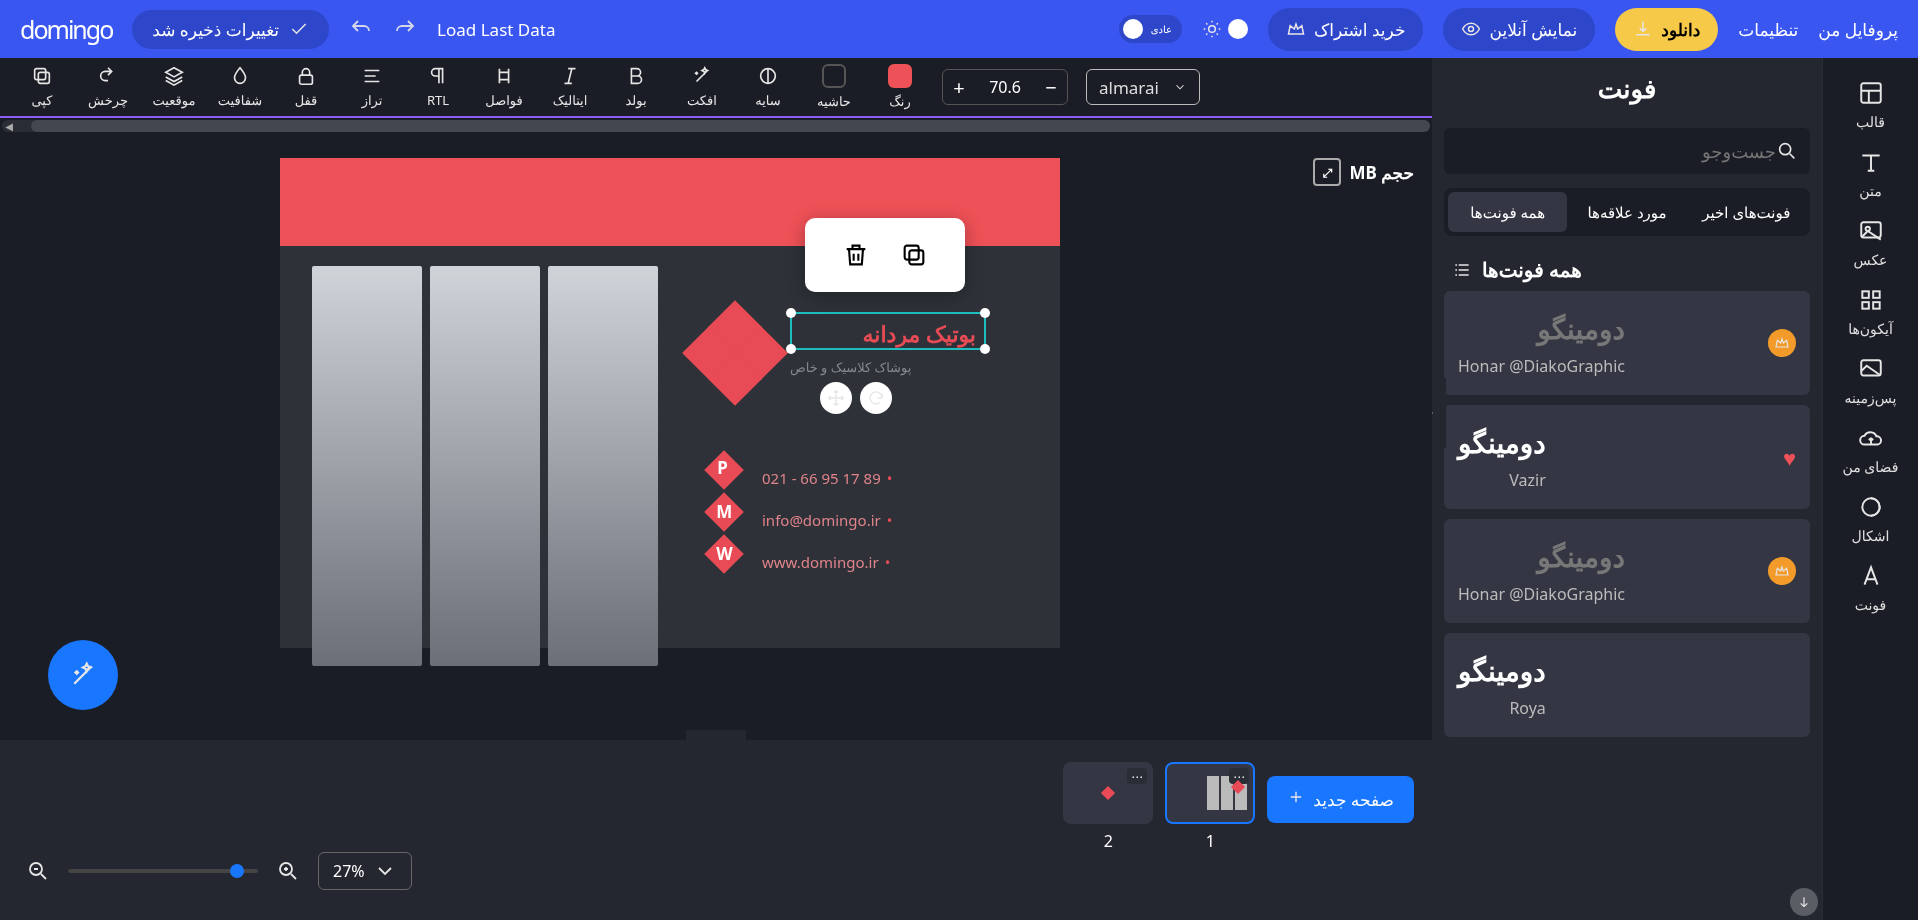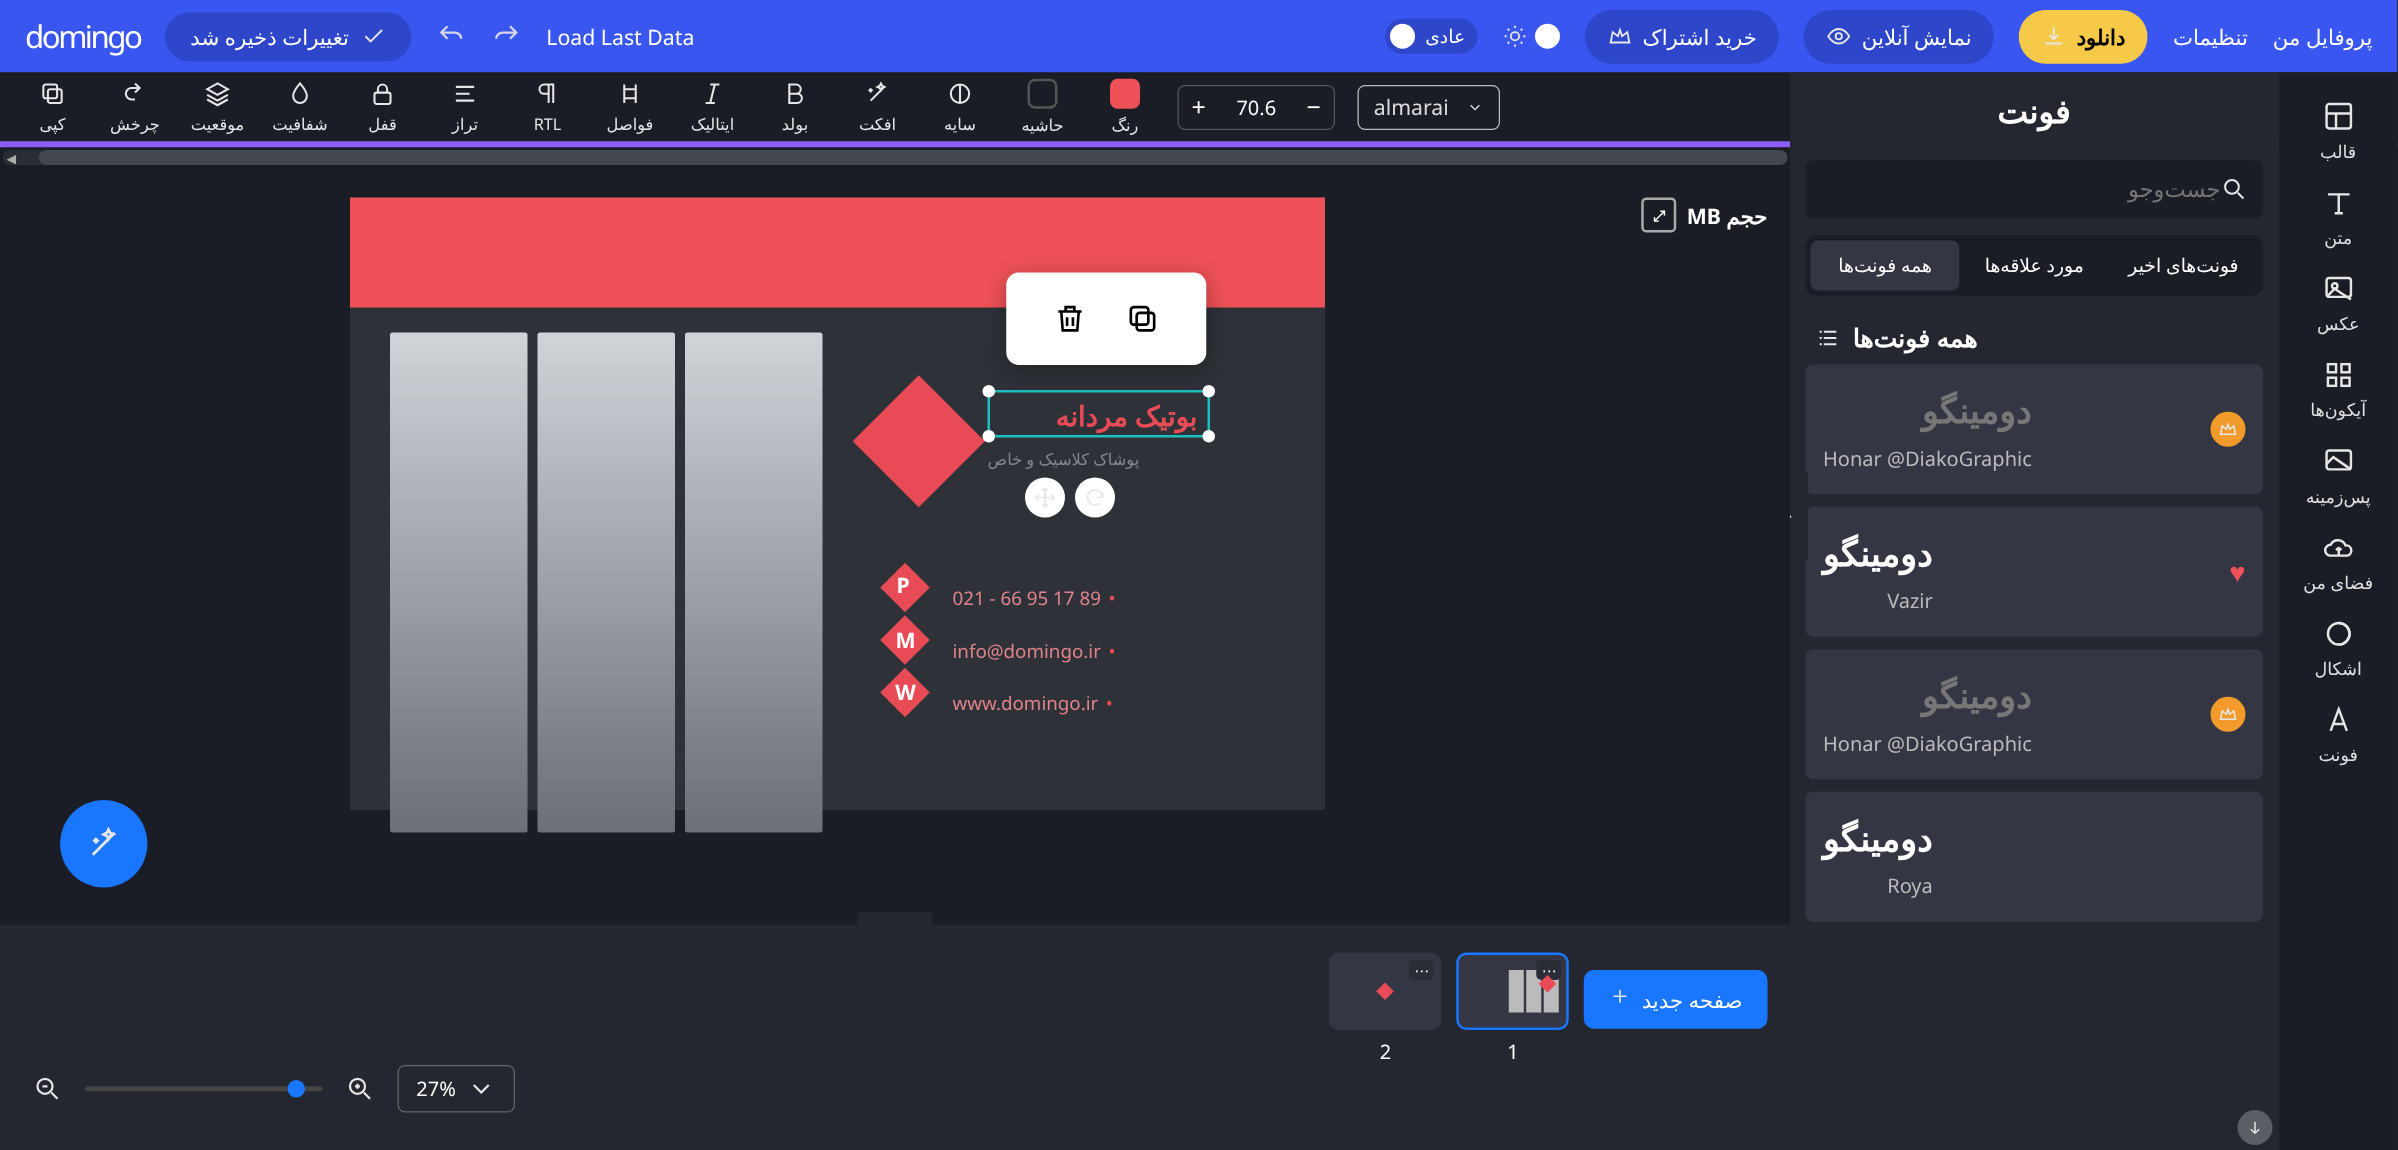--- a/index.html
+++ b/index.html
@@ -6,31 +6,31 @@
 body{width:1918px;height:920px;background:#1a1d25;overflow:hidden;color:#fff}
 
 
 .topbar{height:58px;background:#3956f0;display:flex;align-items:center;flex-direction:row-reverse;padding:0 20px;gap:20px}
 .logo{font-size:25px;fill:#fff;letter-spacing:-2px;font-weight:400;color:#ffffff}
 .saved-chip{background:#2e46c9;border-radius:20px;padding:8px 20px;display:flex;align-items:center;gap:10px;color:#fff;font-size:17px}
 .saved-chip svg{width:20px;height:20px}
 .tb-icon{width:24px;height:24px;cursor:pointer;opacity:.9}
 .load-last{color:#fff;font-size:17px;cursor:pointer}
 .topbar-spacer{flex:1}
-.mode-toggle{background:#2e46c9;border-radius:20px;padding:4px 10px 4px 4px;display:flex;align-items:center;gap:8px;color:#fff;font-size:15px}
+.mode-toggle{background:#2e46c9;border-radius:20px;padding:4px 10px 4px 4px;display:flex;align-items:center;gap:8px;color:#fff;font-size:10px}
 .mode-toggle .knob{width:20px;height:20px;border-radius:50%;background:#fff}
 .day-night{display:flex;align-items:center;gap:6px}
 .dn-dot{width:20px;height:20px;border-radius:50%;background:#fff}
 .btn-pill{border-radius:22px;padding:10px 18px;font-size:17px;display:flex;align-items:center;gap:8px;cursor:pointer;border:none}
 .btn-blue{background:#2e46c9;color:#fff}
 .btn-yellow{background:#f7c948;color:#000;font-weight:600}
 .tb-link{color:#fff;font-size:17px;cursor:pointer}
 
 
-.ribbon{height:60px;background:#1a1d25;display:flex;flex-direction:row-reverse;align-items:center;padding:0 18px;gap:18px;border-bottom:5px solid #8b5cf6}
+.ribbon{height:60px;background:#1a1d25;display:flex;flex-direction:row-reverse;align-items:center;padding:0 18px;gap:18px;border-bottom:2px solid #8b5cf6}
 .tool{display:flex;flex-direction:column;align-items:center;gap:4px;cursor:pointer;min-width:48px}
 .tool svg{width:22px;height:22px}
 .tool span{font-size:13px;color:#e6e6e6}
 .swatch{width:24px;height:24px;border-radius:6px}
 .swatch.stroke{border:2px solid #555;background:transparent}
 .swatch.fill{background:#ee5157}
 .spin{display:flex;align-items:center;border:1px solid #555;border-radius:6px;height:36px;overflow:hidden}
 .spin button{width:32px;height:36px;background:transparent;border:none;color:#fff;font-size:20px;cursor:pointer}
 .spin input{width:60px;height:36px;background:transparent;border:none;color:#fff;text-align:center;font-size:16px}
 .font-select{display:flex;align-items:center;border:1px solid #bbb;border-radius:6px;height:36px;padding:0 12px;gap:14px;cursor:pointer;min-width:110px;justify-content:space-between}
@@ -65,21 +65,21 @@
 .stage{position:absolute;left:0;right:486px;top:118px;bottom:180px;background:#1a1d25;overflow:hidden}
 .canvas{position:absolute;left:280px;top:40px;width:780px;height:490px;background:#2e3238}
 .canvas .redbar{position:absolute;top:0;left:0;right:0;height:88px;background:#ee5157}
 .canvas .photo{position:absolute;top:108px;height:400px;background:linear-gradient(180deg,#d0d3d8,#6a6f78);border-radius:2px}
 .p1{left:32px;width:110px}
 .p2{left:150px;width:110px}
 .p3{left:268px;width:110px}
 .canvas .logo-dia{position:absolute;left:410px;top:150px;width:90px;height:90px}
 .canvas .logo-dia span{position:absolute;width:38px;height:38px;background:#e84b55;transform:rotate(45deg)}
 .ld1{left:26px;top:0}.ld2{left:0;top:26px}.ld3{left:52px;top:26px}.ld4{left:26px;top:52px}
-.sel{position:absolute;left:510px;top:154px;width:178px;height:38px;border:2px solid #1fbdbd}
+.sel{position:absolute;left:510px;top:154px;width:196px;height:38px;border:2px solid #1fbdbd}
 .sel .handle{position:absolute;width:10px;height:10px;background:#fff;border-radius:50%}
 .h-tl{left:-6px;top:-6px}.h-tr{right:-6px;top:-6px}.h-bl{left:-6px;bottom:-6px}.h-br{right:-6px;bottom:-6px}
 .sel-text{color:#e84b55;font-size:22px;font-weight:700;text-align:right;padding:4px 8px}
 .sub{position:absolute;left:510px;top:200px;color:#84888d;font-size:13px}
 .ctrl-row{position:absolute;left:540px;top:224px;display:flex;gap:8px}
 .ctrl-btn{width:32px;height:32px;border-radius:50%;background:#fff;display:flex;align-items:center;justify-content:center}
 .info{position:absolute;left:430px;font-size:15px;color:#e0838a}
 .i1{top:298px}.i2{top:340px}.i3{top:382px}
 .info .let{display:inline-block;width:28px;height:28px;background:#e84b55;transform:rotate(45deg);margin-right:24px;position:relative}
 .info .let b{position:absolute;transform:rotate(-45deg);left:6px;top:2px;color:#fff;font-size:17px}

